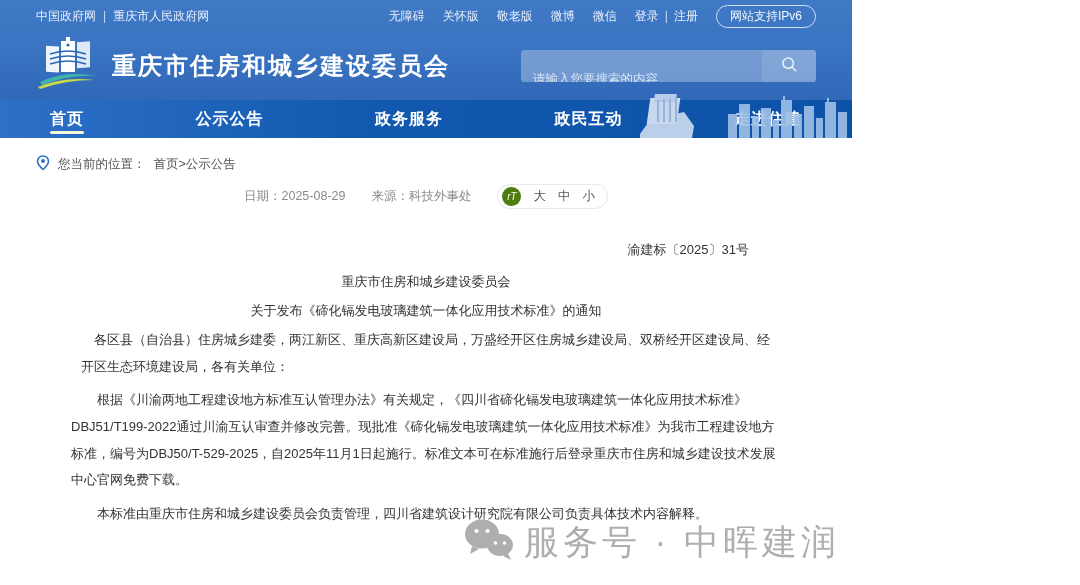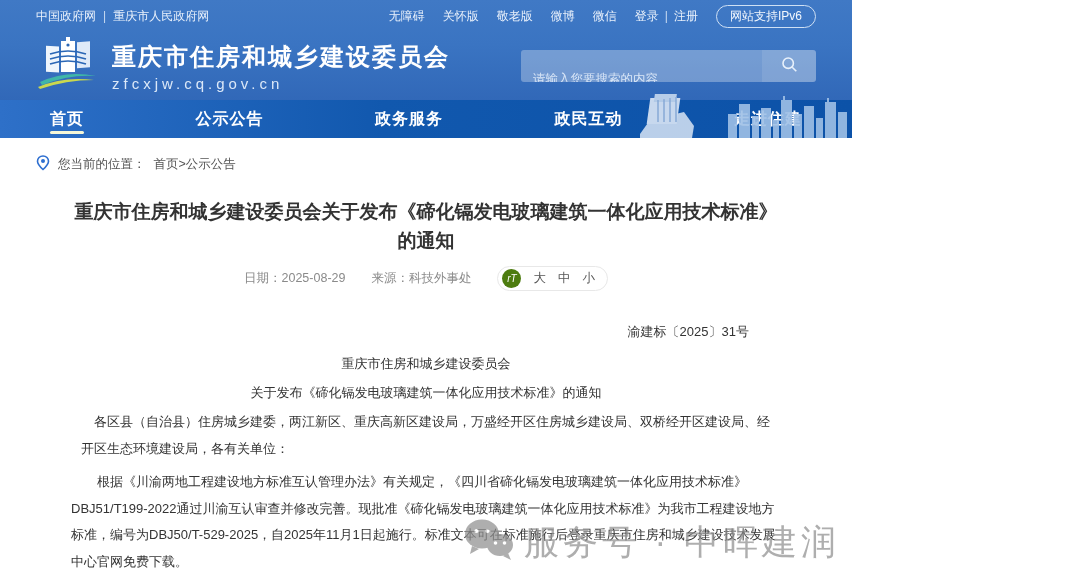--- a/index.html
+++ b/index.html
@@ -115,21 +115,20 @@
                 <path d="M14 18 Q32 12 50 18" stroke="#2a66b5" stroke-width="1.6" fill="none"></path>
                 <path d="M14 23 Q32 17 50 23" stroke="#2a66b5" stroke-width="1.6" fill="none"></path>
                 <path d="M14 28 Q32 22 50 28" stroke="#2a66b5" stroke-width="1.6" fill="none"></path>
                 <path d="M4 46 Q30 34 60 40 Q34 38 6 49 Z" fill="#3fb6a8"></path>
                 <path d="M2 51 Q28 40 58 44 Q30 44 4 53 Z" fill="#c9d84e"></path>
               </g>
             </svg>
           </span>
           <div class="site-text">
             <div class="site-name">重庆市住房和城乡建设委员会</div>
-            <div class="site-url">zfcxjw.cq.gov.cn</div>
           </div>
         </div>
 
         <div class="search">
           <input type="text" placeholder="请输入您要搜索的内容" style="">
           <button class="search-btn">
             <span>
               <svg width="17" height="17" viewBox="0 0 17 17">
                 <circle cx="7.2" cy="7.2" r="5.2" fill="none" stroke="#e8f1fb" stroke-width="1.6"></circle>
                 <line x1="11.2" y1="11.2" x2="15.3" y2="15.3" stroke="#e8f1fb" stroke-width="1.6"></line>
@@ -184,21 +183,20 @@
       <svg width="14" height="16" viewBox="0 0 14 16">
         <path d="M7 1 C3.7 1 1.5 3.4 1.5 6.2 C1.5 9.4 7 14.5 7 14.5 C7 14.5 12.5 9.4 12.5 6.2 C12.5 3.4 10.3 1 7 1 Z" fill="none" stroke="#2e6fd0" stroke-width="1.6"></path>
         <circle cx="7" cy="6" r="2" fill="#2e6fd0"></circle>
       </svg>
     </span>
     <span>您当前的位置：</span>
     <a class="path">首页&gt;公示公告</a>
   </div>
 
   <div class="article">
-    <h1 class="art-title">重庆市住房和城乡建设委员会关于发布《碲化镉发电玻璃建筑一体化应用技术标准》的通知</h1>
 
     <div class="meta-row">
       <span>日期：2025-08-29</span>
       <span>来源：科技外事处</span>
       <span class="font-pill">
         <span class="rt-circle">rT</span>
         <a class="fs-link">大</a>
         <a class="fs-link">中</a>
         <a class="fs-link">小</a>
       </span>

